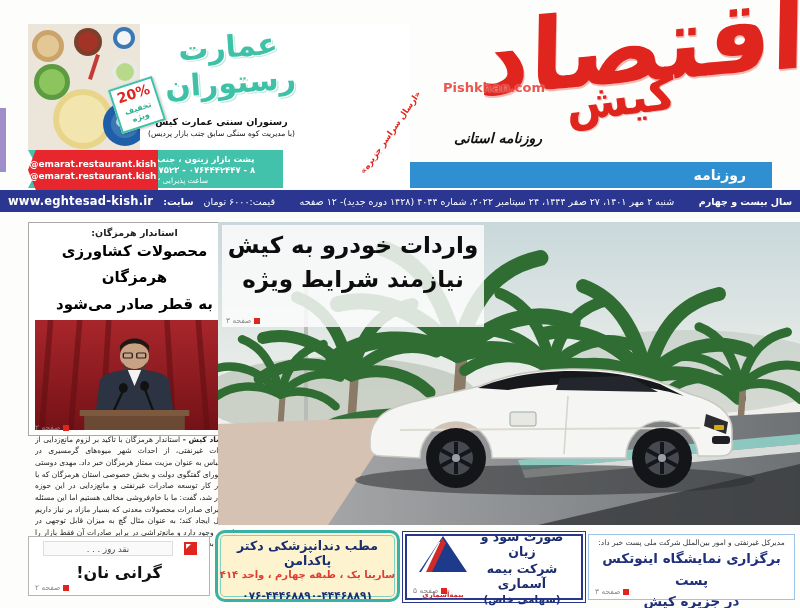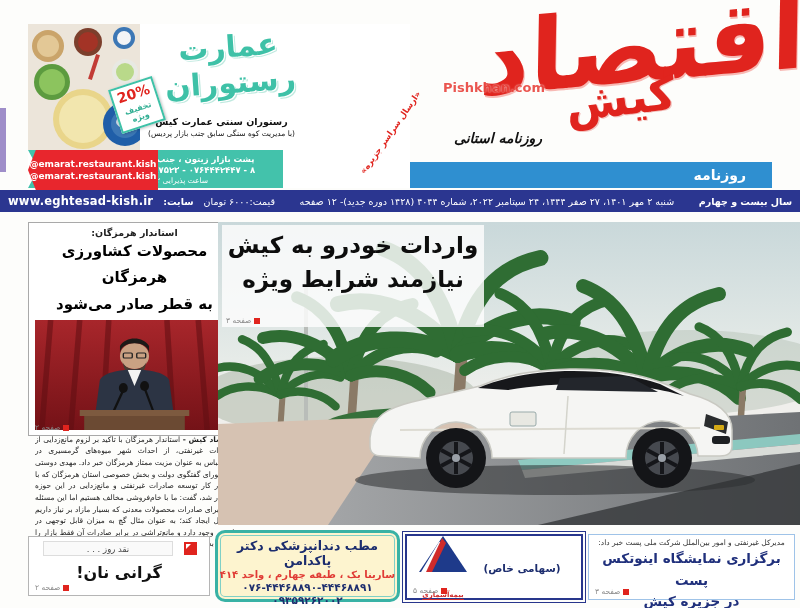--- a/index.html
+++ b/index.html
@@ -94,21 +94,21 @@
               font-size:8.5px; color:#444; text-align:center; line-height:14px; }
   .nr-flag { position:absolute; top:5px; right:12px; width:13px; height:13px; background:#e0241e; }
   .nr-flag:after { content:""; position:absolute; left:2px; top:2px; border-left:5px solid #fff; border-bottom:5px solid transparent; }
   .nr-headline { position:absolute; top:26px; left:0; width:100%; text-align:center; font-size:16px; font-weight:900; color:#111; }
 
   .dental { left:215px; top:530px; width:185px; height:72px; background:#fdf4cf; border:3px solid #39b2a5;
             border-radius:10px; box-shadow:inset 0 0 0 2px #fdf4cf, inset 0 0 0 3px #7fd0c6;
             text-align:center; padding-top:5px; }
   .dental .t  { font-size:12.5px; font-weight:900; color:#1c2d6e; }
   .dental .a  { font-size:10px; font-weight:bold; color:#e03b35; margin-top:1px; }
-  .dental .p  { font-size:10.5px; font-weight:bold; color:#1c2d6e; direction:ltr; margin-top:1px; }
+  .dental .p  { font-size:10.5px; font-weight:bold; color:#1c2d6e; direction:ltr; margin-top:9px; }
 
   .asmari { left:405px; top:534px; width:178px; height:66px; border:2px solid #28368c; outline:1px solid #28368c;
             outline-offset:2px; display:flex; flex-direction:row; align-items:center; padding:2px 8px; }
   .asmari .txt { flex:1; text-align:center; color:#1c2d6e; }
   .asmari .l1 { font-size:12.5px; font-weight:900; }
   .asmari .l2 { font-size:12.5px; font-weight:900; margin-top:2px; }
   .asmari .l3 { font-size:10.5px; font-weight:900; margin-top:2px; }
   .asmari .logo { width:56px; text-align:center; }
   .asmari .logo-text { font-size:7px; font-weight:bold; color:#d02b2b; border-bottom:1px solid #d02b2b; display:inline-block; }
 </style>
@@ -323,20 +323,22 @@
 
   <div class="brief dental">
     <div class="t">مطب دندانپزشکی دکتر پاکدامن</div>
     <div class="a">سارینا یک ، طبقه چهارم ، واحد ۴۱۴</div>
     <div class="p">۰۷۶-۴۴۴۶۸۸۹۰-۴۴۴۶۸۸۹۱</div>
     <div class="p">۰۹۳۵۹۲۶۲۰۰۲</div>
   </div>
 
   <div class="brief asmari">
     <div class="txt">
+      <div class="l1">صورت سود و زیان</div>
+      <div class="l2">شرکت بیمه آسماری</div>
       <div class="l3">(سهامی خاص)</div>
     </div>
     <div class="logo">
       <svg width="52" height="44" viewBox="0 0 52 44">
         <path d="M26 2 L50 38 L2 38 Z" fill="#1e3a8a"></path>
         <path d="M22 8 L28 8 L12 38 L4 38 Z" fill="#ffffff"></path>
         <path d="M25 4 L29 9 L15 38 L9 38 Z" fill="#d02b2b"></path>
       </svg>
       <div class="logo-text">بیمه‌آسماری</div>
     </div>

